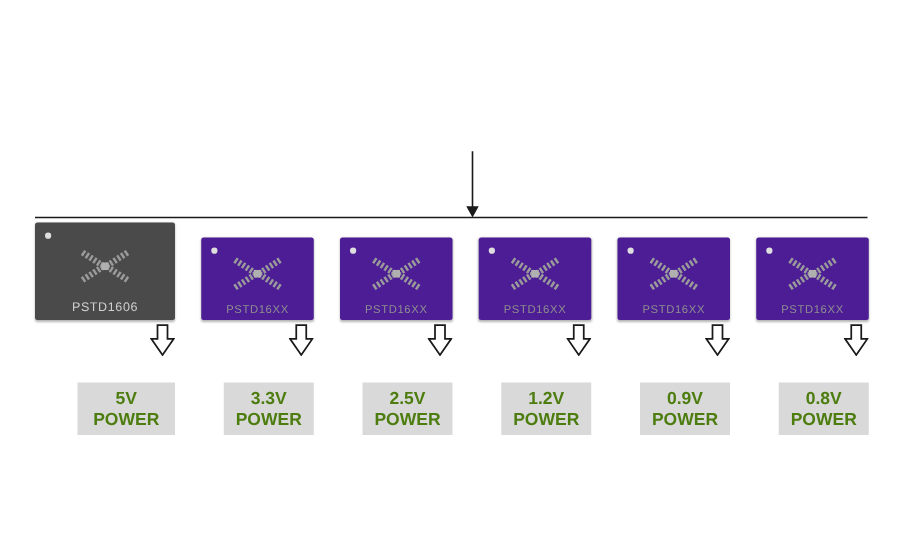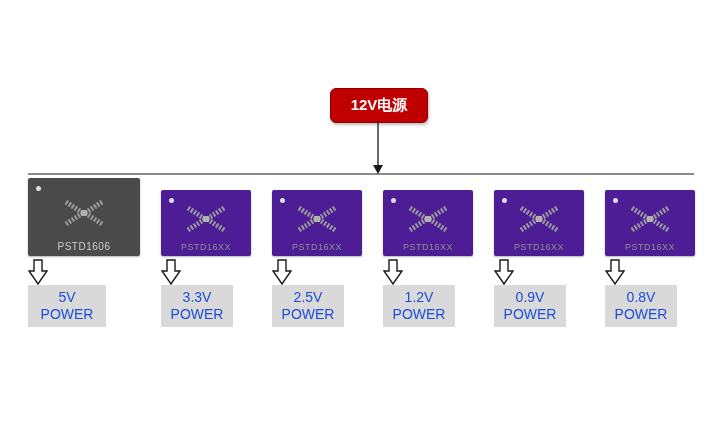--- a/index.html
+++ b/index.html
@@ -15,21 +15,21 @@
     color:#ffffff;font-weight:bold;font-size:15px;
     box-shadow:1px 2px 3px rgba(0,0,0,0.25);
   }
   
   .connectors{position:absolute;left:0;top:0;width:720px;height:440px;pointer-events:none;}
   
   .chip-row{
     position:absolute;left:28px;top:178px;width:667px;
     display:flex;justify-content:space-between;
   }
-  .chip-col{display:flex;flex-direction:column;align-items:flex-start;}
+  .chip-col{display:flex;flex-direction:column;align-items:flex-end;}
   .chip-slot{height:78px;display:flex;align-items:flex-end;}
   .chip{
     position:relative;width:90px;height:66px;background:#4c1d95;
     border-radius:2px;display:flex;align-items:center;justify-content:center;
     box-shadow:0 1px 2px rgba(0,0,0,0.3);
   }
   .chip-col.primary .chip{width:112px;height:78px;background:#4a4a4a;}
   .pin-dot{
     position:absolute;left:8px;top:8px;width:5px;height:5px;border-radius:50%;
     background:#dedede;
@@ -37,34 +37,31 @@
   .chip-label{
     position:absolute;left:0;right:0;bottom:4px;text-align:center;
     font-size:9px;letter-spacing:0.5px;color:#8f8f8f;
   }
   .chip-col.primary .chip-label{color:#cfcfcf;font-size:10px;}
   .die-icon{margin-bottom:8px;}
   
   .down-arrow{margin-top:3px;}
   
   .power-box{
-    margin-top:0;width:72px;min-height:42px;background:#d9d9d9;
+    margin-top:21px;width:72px;min-height:42px;background:#d9d9d9;
     display:flex;flex-direction:column;align-items:center;justify-content:center;
-    color:#1d4ed8;font-weight:normal;font-size:14px;line-height:1.25;text-align:center;
+    color:#4d7c0f;font-weight:bold;font-size:14px;line-height:1.25;text-align:center;
   }
   .chip-col.primary .power-box{width:78px;}
 </style>
 </head>
 <body>
 
 <div class="canvas">
 
-  <div class="source-box">
-    <span>12V电源</span>
-  </div>
 
   <svg class="connectors" width="720" height="440" viewBox="0 0 720 440">
     <line x1="378" y1="121" x2="378" y2="166" stroke="#1a1a1a" stroke-width="1.3"></line>
     <polygon points="373,165 383,165 378,174" fill="#1a1a1a"></polygon>
     <line x1="28" y1="174" x2="694" y2="174" stroke="#1a1a1a" stroke-width="1.2"></line>
   </svg>
 
   <div class="chip-row">
     <div class="chip-col primary">
       <div class="chip-slot">

